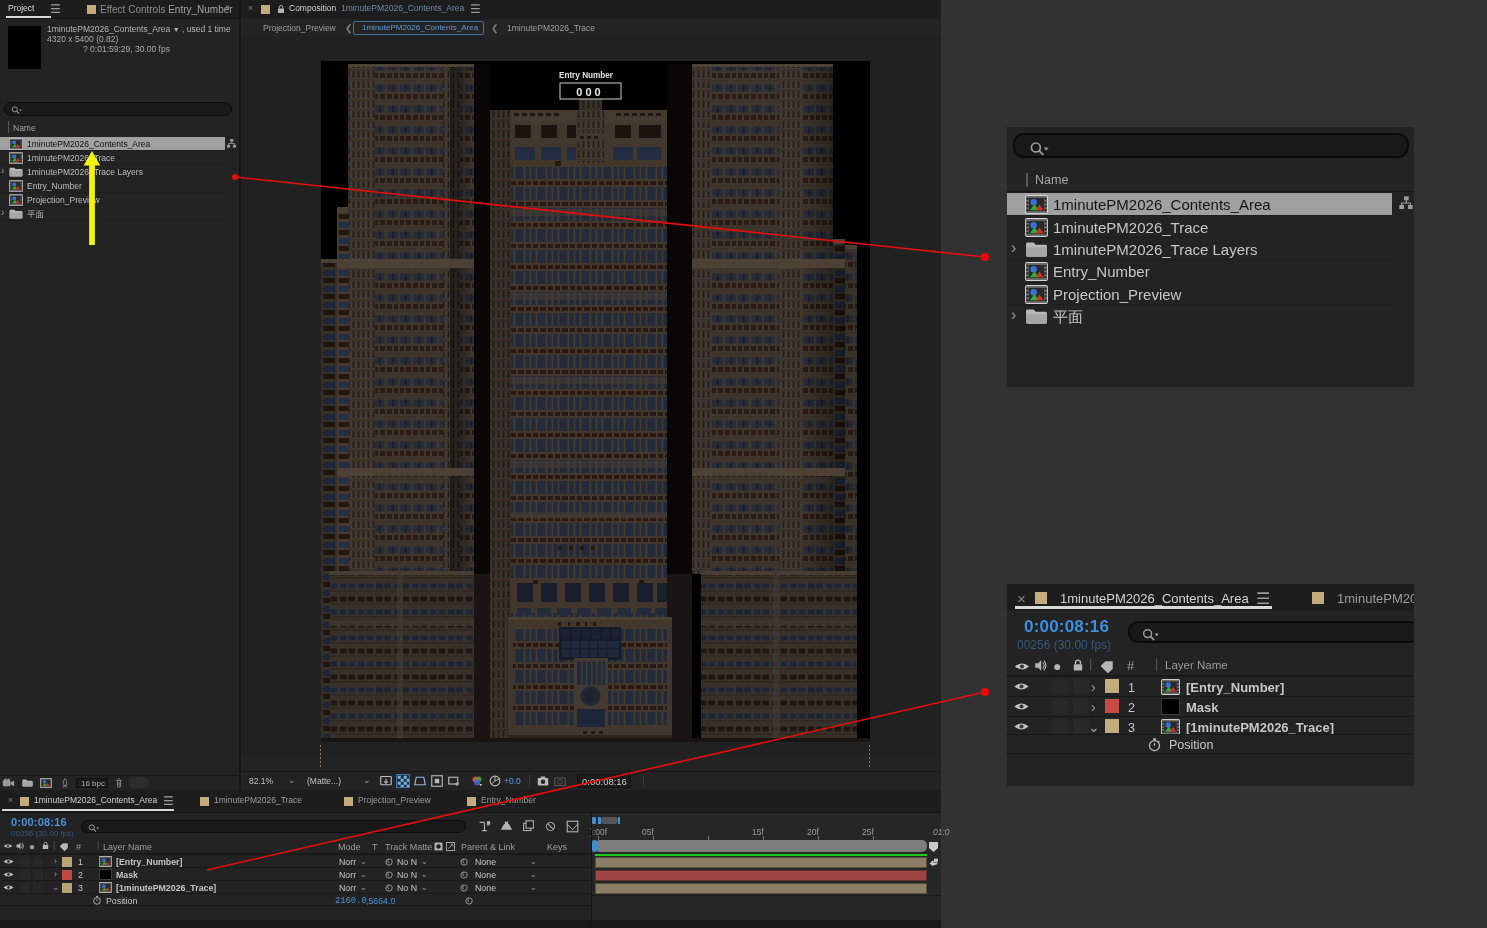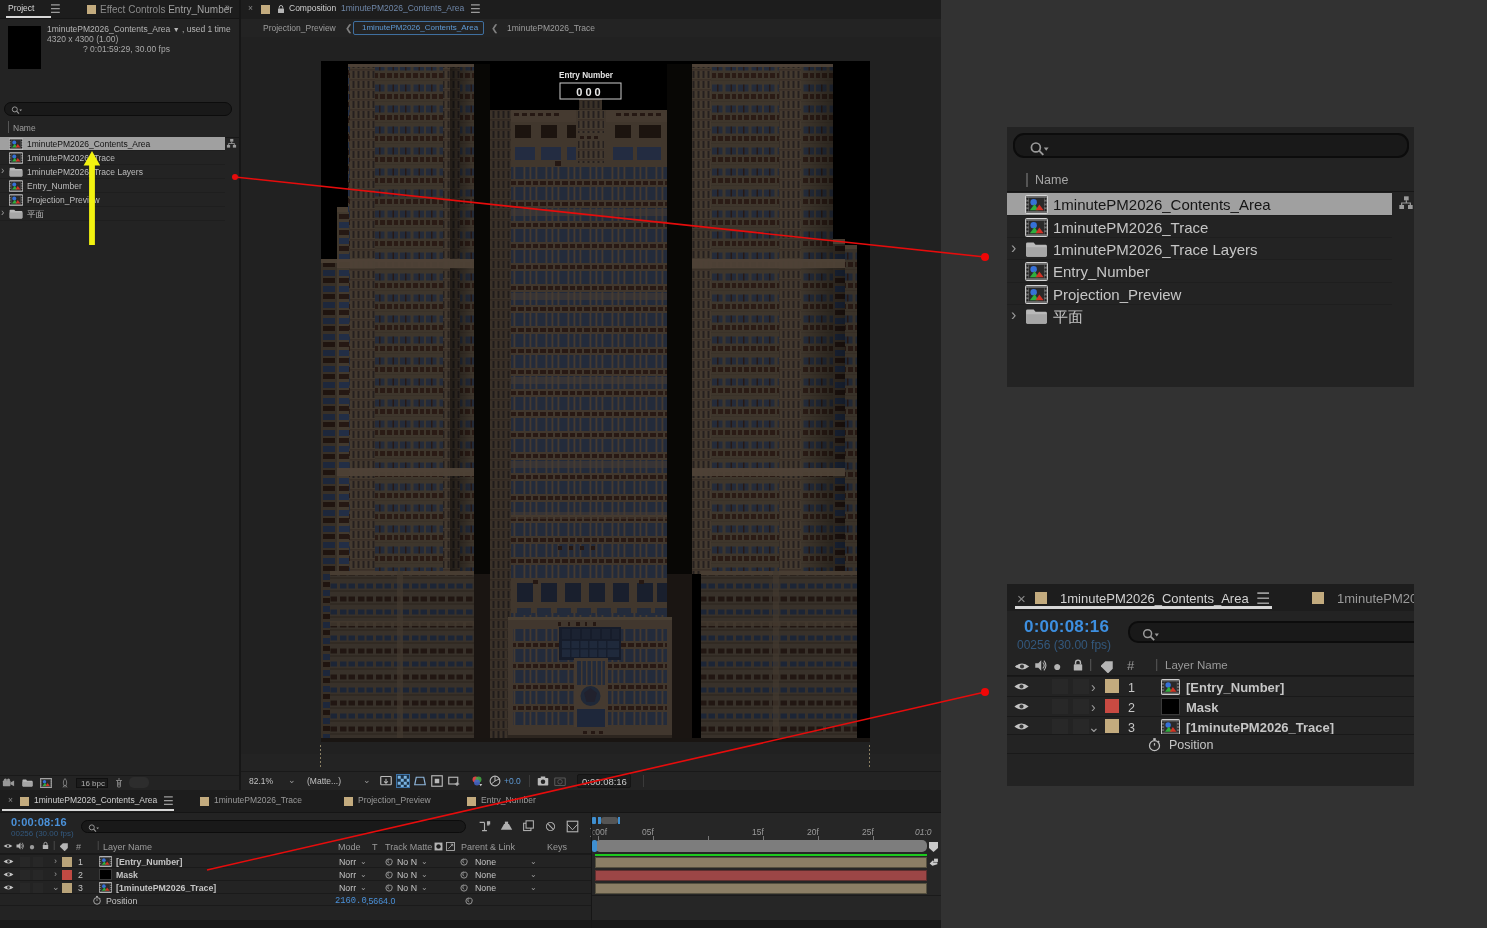--- a/index.html
+++ b/index.html
@@ -134,21 +134,21 @@
         <div class="ptab" style="left:8px;top:3px;color:#d6d6d6;">Project</div>
         <div class="ptab" style="left:50px;top:2px;color:#9a9a9a;font-size:12px;">☰</div>
         <div class="tabu" style="left:6px;top:16px;width:45px;"></div>
         <div style="position:absolute;left:87px;top:5px;width:9px;height:9px;background:#c3ab7e;"></div>
         <div class="ptab" style="left:100px;top:4px;color:#8b8b8b;font-size:10px;">Effect Controls <span style="color:#a2a2a2;">Entry_Number</span></div>
         <div class="ptab" style="left:225px;top:2px;color:#9a9a9a;">»</div>
       </div>
       <div id="proj-info">
         <div class="thumb"></div>
         <div style="position:absolute;left:47px;top:5px;color:#b5b5b5;">1minutePM2026_Contents_Area <span style="font-size:7px;">▼</span> , used 1 time</div>
-        <div style="position:absolute;left:47px;top:15px;">4320 x 4300 (1.00)</div>
+        <div style="position:absolute;left:47px;top:15px;">4320 x 5400 (0.82)</div>
         <div style="position:absolute;left:47px;top:25px;margin-left:36px;">? 0:01:59:29, 30.00 fps</div>
       </div>
       <div class="searchbox" style="left:4px;top:102px;width:228px;height:14px;">
         <svg style="position:absolute;left:5px;top:2px;width:12px;height:10px;" viewBox="0 0 20 16">
             <use href="#magicon"></use>
           </svg>
       </div>
       <div id="proj-list">
         <div style="position:absolute;left:13px;top:7px;color:#9f9f9f;">Name</div>
         <div style="position:absolute;left:8px;top:5px;width:1px;height:12px;background:#555;"></div>
@@ -738,21 +738,21 @@
         <div style="position:absolute;left:6px;top:5px;width:3px;height:7px;background:#3f8fd0;"></div>
         <div style="position:absolute;left:9px;top:5px;width:17px;height:7px;background:#555;border-radius:3px;"></div>
         <div style="position:absolute;left:26px;top:5px;width:2px;height:7px;background:#3f8fd0;"></div>
 
         <div class="rlb" style="left:-2px;">):00f</div>
         <div class="rlb" style="left:50px;">05f</div>
         <div class="rlb" style="left:105px;margin-top:33px;">10f</div>
         <div class="rlb" style="left:160px;">15f</div>
         <div class="rlb" style="left:215px;">20f</div>
         <div class="rlb" style="left:270px;">25f</div>
-        <div class="rlb" style="left:323px;font-style:italic;">01:0</div>
+        <div class="rlb" style="left:341px;font-style:italic;">01:0</div>
         <div class="rtk" style="left:6px;"></div>
           <div class="rtk" style="left:61px;"></div>
         <div class="rtk" style="left:116px;"></div>
           <div class="rtk" style="left:171px;"></div>
         <div class="rtk" style="left:226px;"></div>
           <div class="rtk" style="left:281px;"></div>
 
         <div style="position:absolute;left:3px;top:28px;width:332px;height:12px;background:#7d7d7d;border-radius:5px;"></div>
         <div style="position:absolute;left:0px;top:28px;width:5px;height:12px;background:#3f8fd0;border-radius:2px;"></div>
 

